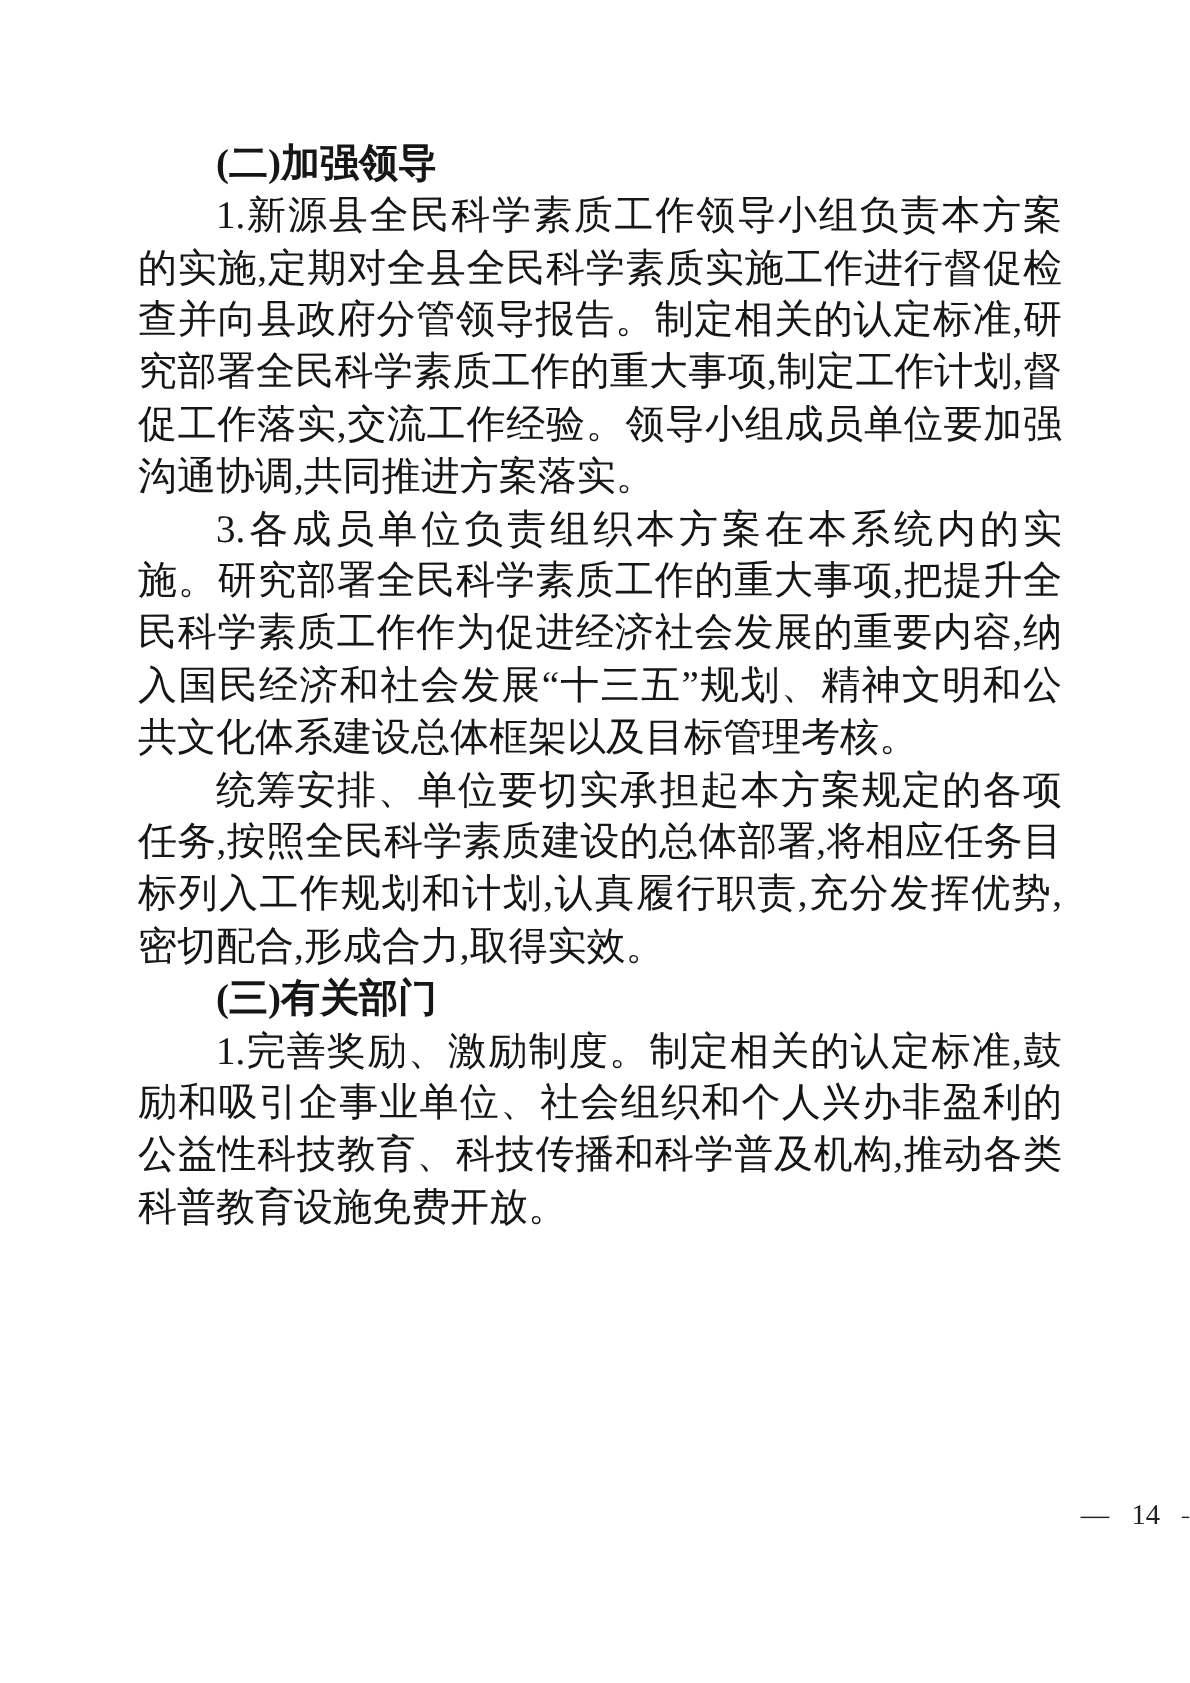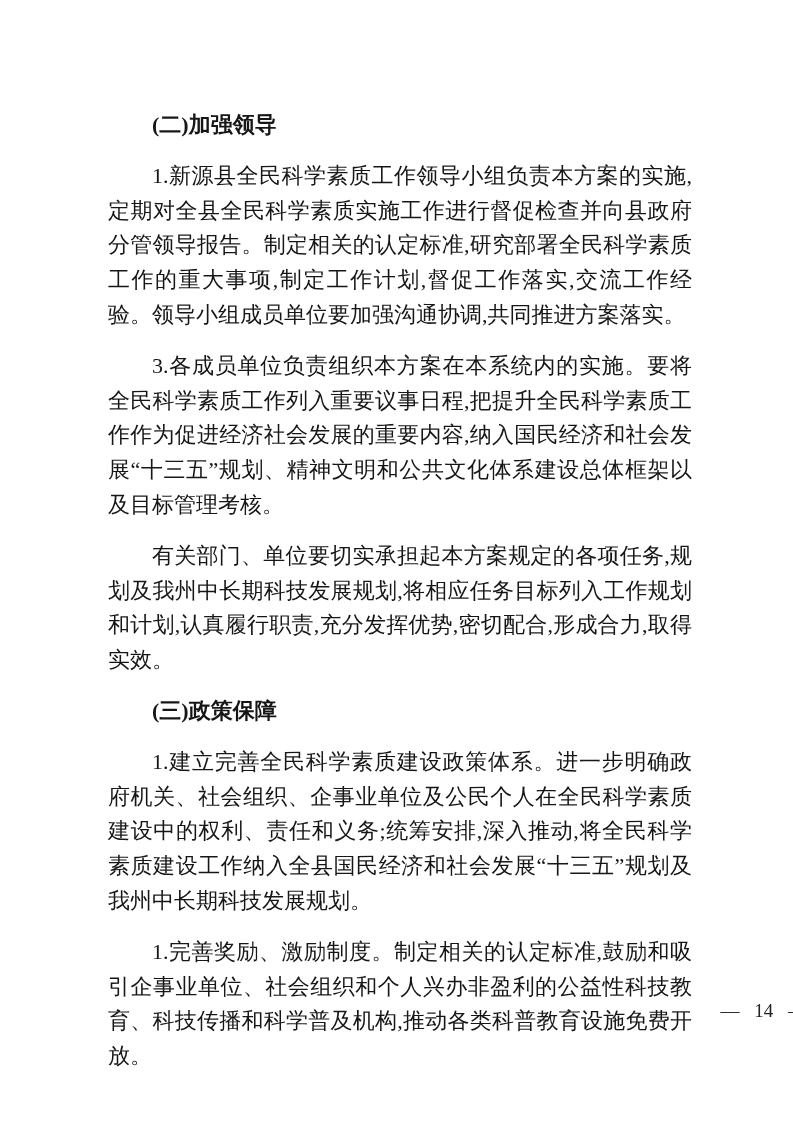--- a/index.html
+++ b/index.html
@@ -16,22 +16,22 @@
     color: #161616;
     overflow: hidden;
   }
   .content {
     position: absolute;
     left: 92px;
     top: 92px;
     width: 616px;
   }
   .para, .heading {
-    margin: 16px;
-    font-size: 22px;
+    margin: 0;
+    font-size: 26px;
     line-height: 34.8px;
     text-align: justify;
     text-indent: 2em;
     letter-spacing: 0;
     word-break: break-all;
   }
   .heading {
     font-weight: bold;
     text-align: left;
   }
@@ -54,27 +54,26 @@
 <body>
 
 <div class="page">
 
   <div class="content">
 
     <p class="heading">(二)加强领导</p>
 
     <p class="para"><span class="lead">1.新源县全民科学素质工作领导小组负责本方案的实施,</span><span>定期对全县全民科学素质实施工作进行督促检查并向县政府分管领导报告。制定相关的认定标准,研究部署全民科学素质工作的重大事项,制定工作计划,督促工作落实,交流工作经验。领导小组成员单位要加强沟通协调,共同推进方案落实。</span></p>
 
-    <p class="para"><span class="lead">3.各成员单位负责组织本方案在本系统内的实施。</span><span>要将全民科学素质工作列入重要议事日程,把提升全民科学素质工作作为促进经济社会发展的重要内容,纳入国民经济和社会发展“十三五”规划、精神文明和公共文化体系建设总体框架以及目标管理考核。</span></p>
+    <p class="para"><span class="lead">3.各成员单位负责组织本方案在本系统内的实施。</span><span>研究部署全民科学素质工作的重大事项,把提升全民科学素质工作作为促进经济社会发展的重要内容,纳入国民经济和社会发展“十三五”规划、精神文明和公共文化体系建设总体框架以及目标管理考核。</span></p>
 
-    <p class="para"><span>有关部门、单位要切实承担起本方案规定的各项任务,规划及我州中长期科技发展规划,将相应任务目标列入工作规划和计划,认真履行职责,充分发挥优势,密切配合,形成合力,取得实效。</span></p>
+    <p class="para"><span>统筹安排、单位要切实承担起本方案规定的各项任务,按照全民科学素质建设的总体部署,将相应任务目标列入工作规划和计划,认真履行职责,充分发挥优势,密切配合,形成合力,取得实效。</span></p>
 
-    <p class="heading">(三)政策保障</p>
+    <p class="heading">(三)有关部门</p>
 
-    <p class="para"><span class="lead">1.建立完善全民科学素质建设政策体系。</span><span>进一步明确政府机关、社会组织、企事业单位及公民个人在全民科学素质建设中的权利、责任和义务;统筹安排,深入推动,将全民科学素质建设工作纳入全县国民经济和社会发展“十三五”规划及我州中长期科技发展规划。</span></p>
 
     <p class="para"><span class="lead">1.完善奖励、激励制度。</span><span>制定相关的认定标准,鼓励和吸引企事业单位、社会组织和个人兴办非盈利的公益性科技教育、科技传播和科学普及机构,推动各类科普教育设施免费开放。</span></p>
 
 
   </div>
 
   <div class="footer">— 14 —</div>
 
 </div>
 

